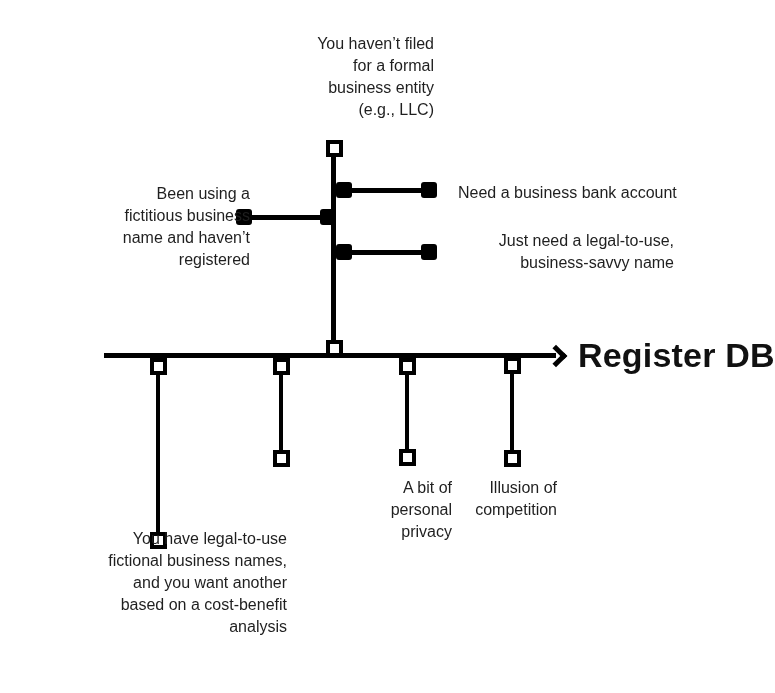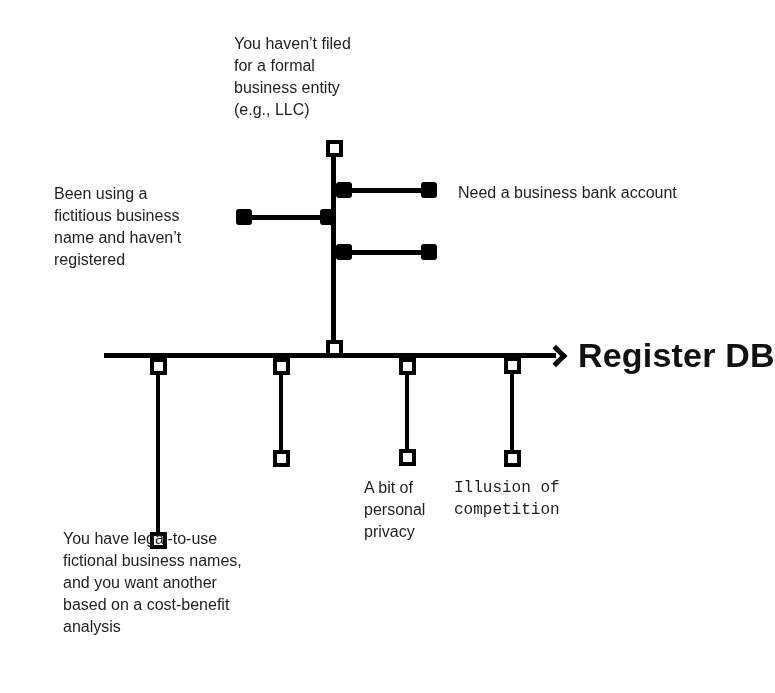--- a/index.html
+++ b/index.html
@@ -21,21 +21,21 @@
     position:absolute;width:9px;height:9px;
     border:4px solid var(--line);background:var(--bg);
   }
   .sq-fill{
     position:absolute;width:16px;height:16px;
     background:var(--line);border-radius:3px;
   }
   .lbl{
     position:absolute;
     font-size:16px;line-height:22px;
-    text-align:left;white-space:pre-line;
+    text-align:right;white-space:pre-line;
   }
   .lbl.left-align{text-align:center;white-space:nowrap;}
   .axis-title{
     position:absolute;
     font-size:34px;font-weight:700;line-height:28px;
     color:#111;white-space:nowrap;
     letter-spacing:0.2px;
   }
   .arrowhead{
     position:absolute;left:548px;top:348px;
@@ -72,20 +72,22 @@
 registered</div>
 
   <div class="line" style="left:344px;top:188px;width:85px;height:5px;"></div>
   <div class="sq-fill" style="left:336px;top:182px;"></div>
   <div class="sq-fill" style="left:421px;top:182px;"></div>
   <div class="lbl left-align" style="left:458px;top:182px;">Need a business bank account</div>
 
   <div class="line" style="left:344px;top:250px;width:85px;height:5px;"></div>
   <div class="sq-fill" style="left:336px;top:244px;"></div>
   <div class="sq-fill" style="left:421px;top:244px;"></div>
+  <div class="lbl" style="left:452px;top:230px;width:222px;">Just need a legal-to-use,
+business-savvy name</div>
 
   <div class="line" style="left:156px;top:364px;width:4px;height:176px;"></div>
   <div class="sq-open" style="left:150px;top:358px;"></div>
   <div class="sq-open" style="left:150px;top:532px;"></div>
   <div class="lbl" style="left:63px;top:528px;width:224px;">You have legal-to-use
 fictional business names,
 and you want another
 based on a cost-benefit
 analysis</div>
 
@@ -96,16 +98,16 @@
   <div class="line" style="left:405px;top:364px;width:4px;height:93px;"></div>
   <div class="sq-open" style="left:399px;top:358px;"></div>
   <div class="sq-open" style="left:399px;top:449px;"></div>
   <div class="lbl" style="left:364px;top:477px;width:88px;">A bit of
 personal
 privacy</div>
 
   <div class="line" style="left:510px;top:363px;width:4px;height:95px;"></div>
   <div class="sq-open" style="left:504px;top:357px;"></div>
   <div class="sq-open" style="left:504px;top:450px;"></div>
-  <div class="lbl" style="left:454px;top:477px;width:116px;font-family:Liberation Mono, monospace;">Illusion of
+  <div class="lbl" style="left:441px;top:477px;width:116px;">Illusion of
 competition</div>
 
 </div>
 
 </body></html>

